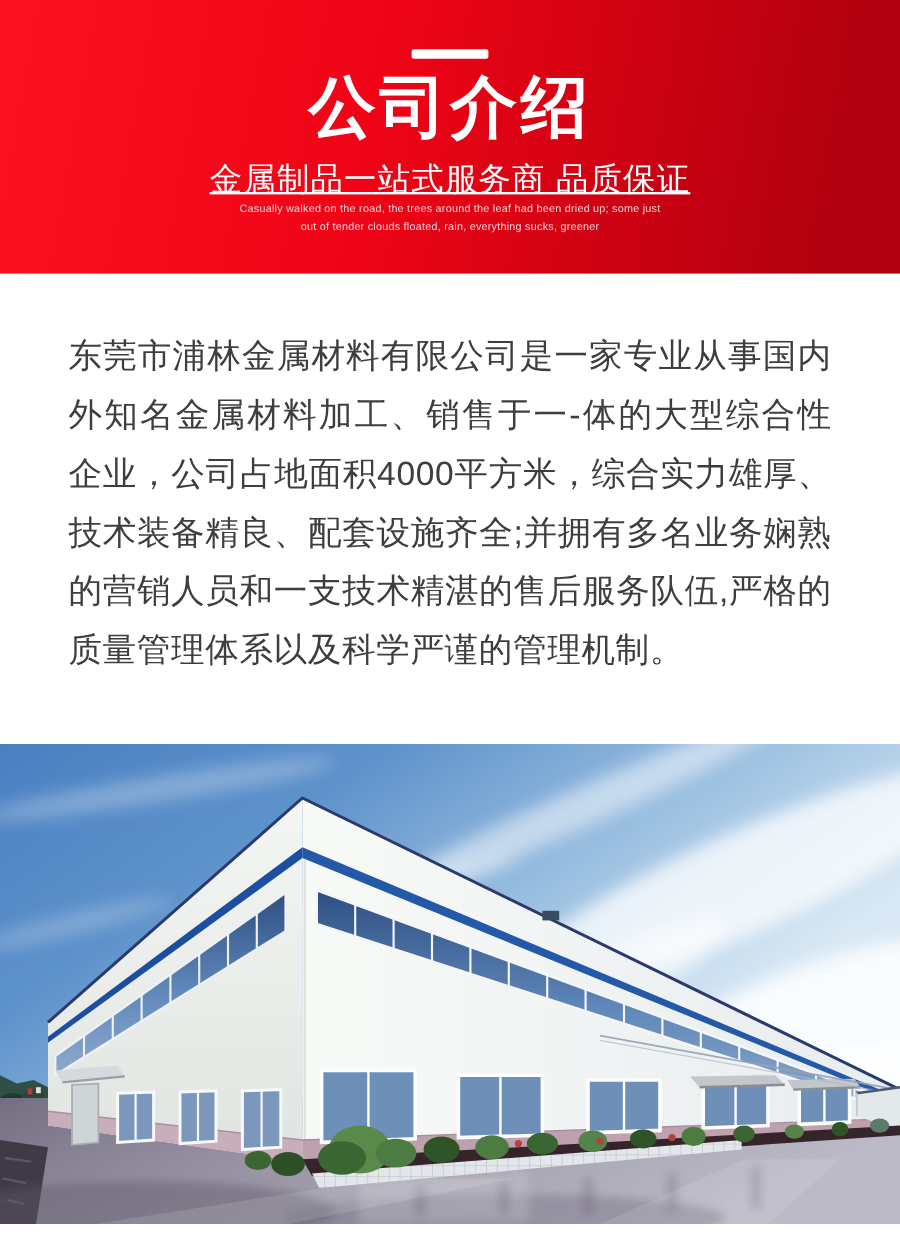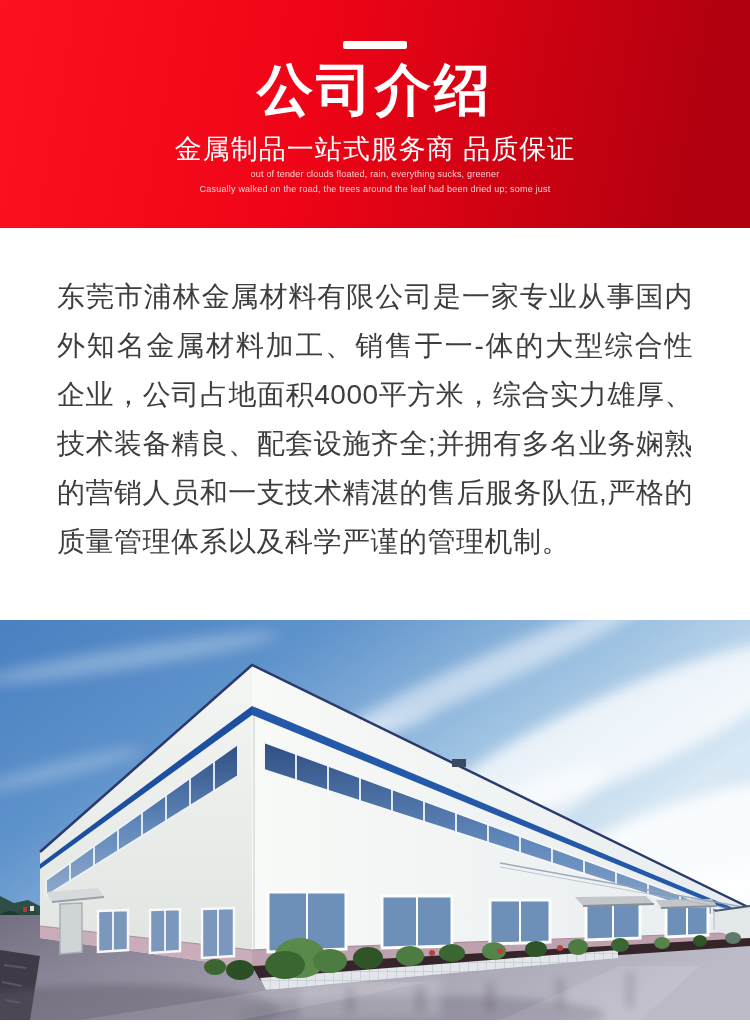--- a/index.html
+++ b/index.html
@@ -18,21 +18,21 @@
     position:absolute;top:41px;left:50%;transform:translateX(-50%);
     width:64px;height:8px;background:#ffffff;border-radius:2px;
   }
   .hero .title{
     position:absolute;top:58px;left:0;width:100%;margin:0;
     font-family:"Liberation Serif","DejaVu Serif",serif;
     font-size:56px;font-weight:700;letter-spacing:3px;line-height:64px;
   }
   .hero .subtitle{
     position:absolute;top:133px;left:0;width:100%;
-    font-size:27px;font-weight:400;letter-spacing:1px;line-height:32px;
+    font-size:27px;font-weight:400;letter-spacing:1px;line-height:32px;text-decoration:underline;
   }
   .hero .tagline{
     position:absolute;top:167px;left:0;width:100%;
     font-size:9px;line-height:15px;color:rgba(255,255,255,0.82);
     letter-spacing:0.2px;
   }
   
   .intro{
     position:absolute;top:228px;left:0;width:750px;height:500px;
     background:#ffffff;box-sizing:border-box;padding:44px 57px 0 57px;
@@ -49,22 +49,22 @@
   .photo svg{display:block;}
 </style>
 </head>
 <body>
 
 <header class="hero">
   <div class="dash"></div>
   <h1 class="title">公司介绍</h1>
   <div class="subtitle">金属制品一站式服务商 品质保证</div>
   <div class="tagline">
+    <div>Casually walked on the road, the trees around the leaf had been dried up; some just</div>
     <div>out of tender clouds floated, rain, everything sucks, greener</div>
-    <div>Casually walked on the road, the trees around the leaf had been dried up; some just</div>
   </div>
 </header>
 
 <section class="intro">
   <p>东莞市浦林金属材料有限公司是一家专业从事国内外知名金属材料加工、销售于一-体的大型综合性企业，公司占地面积4000平方米，综合实力雄厚、技术装备精良、配套设施齐全;并拥有多名业务娴熟的营销人员和一支技术精湛的售后服务队伍,严格的质量管理体系以及科学严谨的管理机制。</p>
 </section>
 
 <figure class="photo" aria-label="white factory building with blue trim under a blue sky with wispy clouds, wet pavement in front">
   <svg width="750" height="400" viewBox="0 0 750 400" xmlns="http://www.w3.org/2000/svg">
     <defs>

